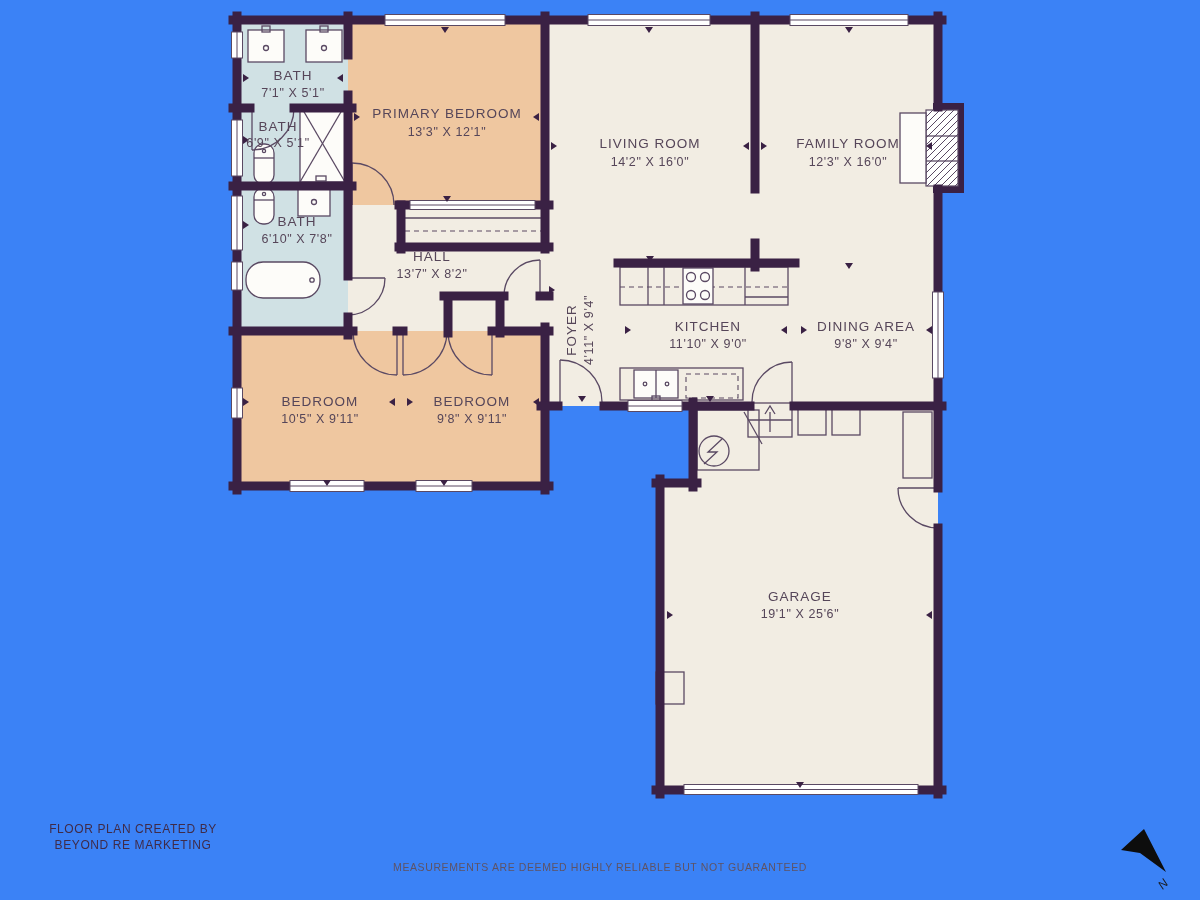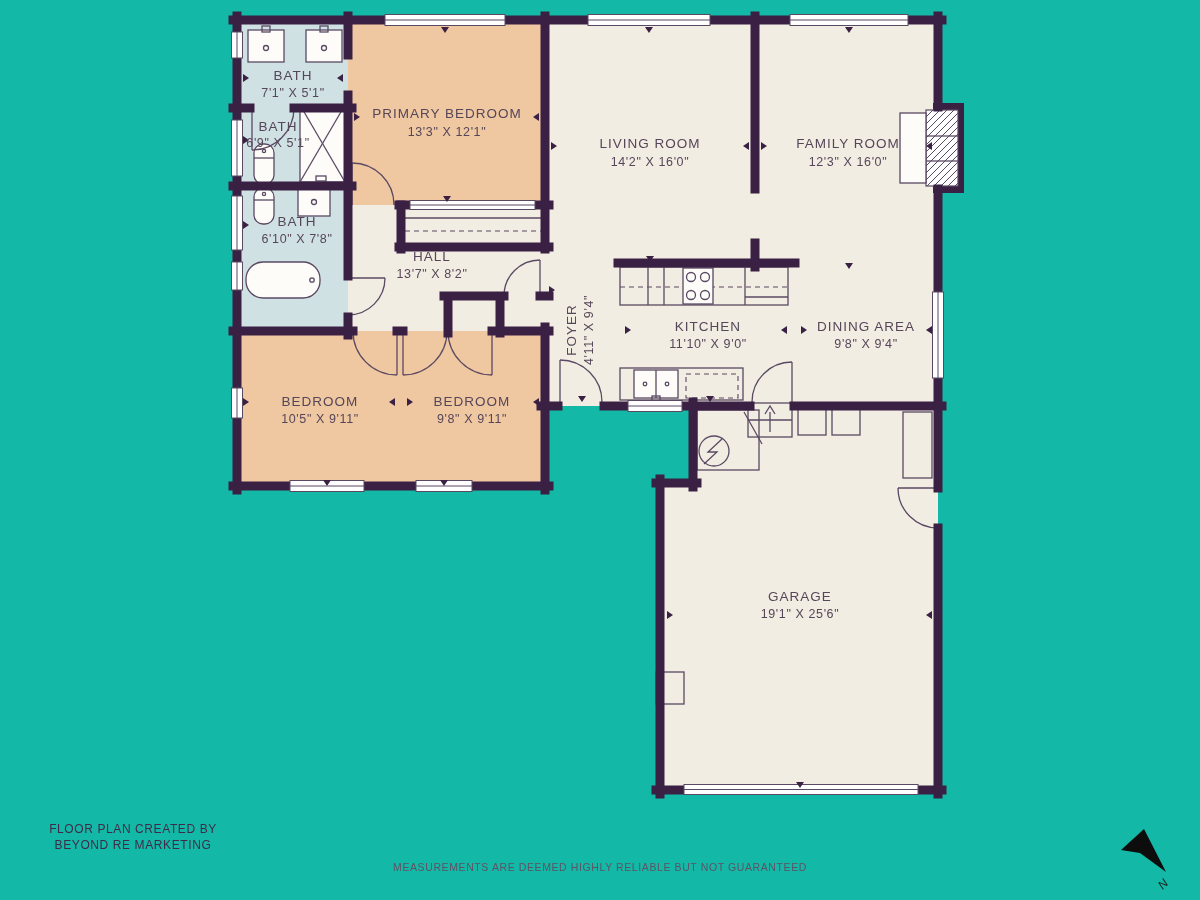--- a/index.html
+++ b/index.html
@@ -1,16 +1,16 @@
 <!DOCTYPE html>
 <html style="--wall: #3a2144; --floor: #f2ede3; --bedroom: #efc7a0; --bath: #d0e1e4; --line: #5a4963; --text: #564659; --footer: #3f2b49; --disclaimer: #5e5365;"><head>
 <meta charset="utf-8">
 <style>
   html,body{margin:0;padding:0;background:#ffffff;}
-  .page{width:1200px;height:900px;position:relative;background:#14b8a6;overflow:hidden;}
+  .page{width:1200px;height:900px;position:relative;background:#3b82f6;overflow:hidden;}
   svg{display:block;}
   .fill-floor{fill:var(--floor);}
   .fill-bed{fill:var(--bedroom);}
   .fill-bath{fill:var(--bath);}
   .wall{stroke:var(--wall);stroke-width:9;fill:none;stroke-linecap:square;}
   .thin{stroke:var(--line);stroke-width:1.3;fill:none;}
   .thinfill{stroke:var(--line);stroke-width:1.3;fill:#fdfcf9;}
   .dash{stroke:var(--line);stroke-width:1.1;fill:none;stroke-dasharray:5 4;}
   .win{fill:#ffffff;stroke:var(--line);stroke-width:1;}
   .winline{stroke:var(--line);stroke-width:1;fill:none;}

